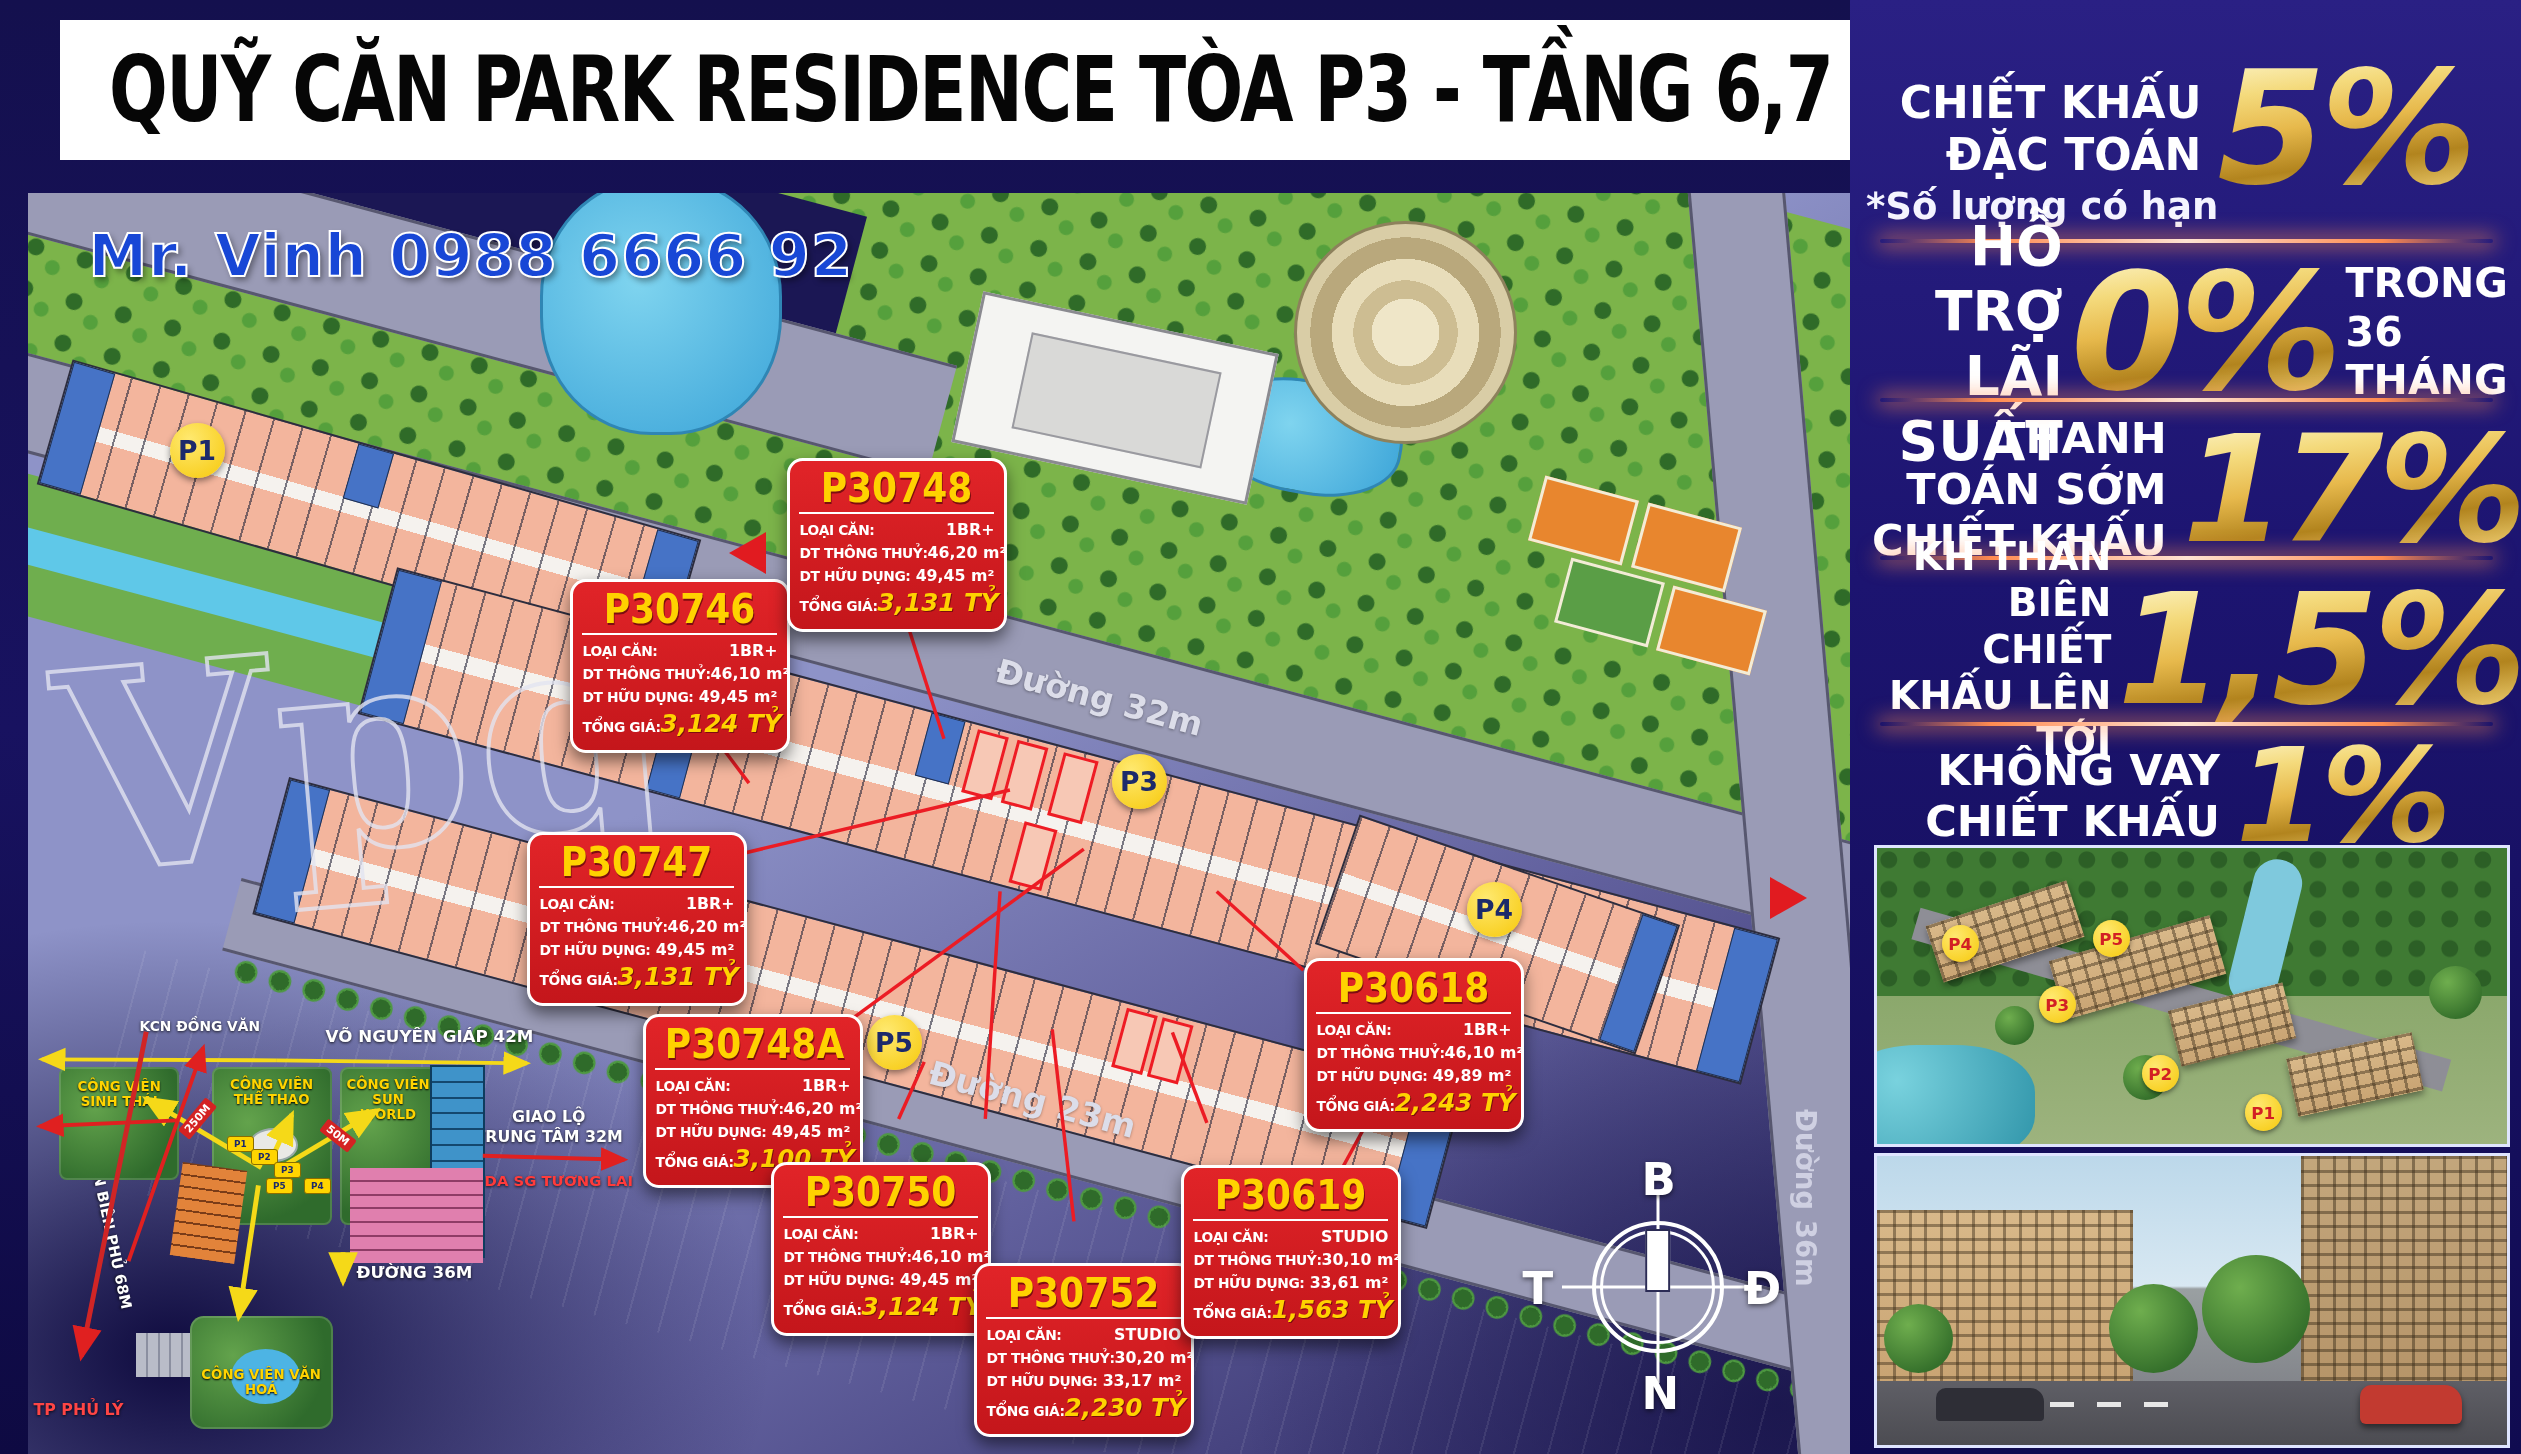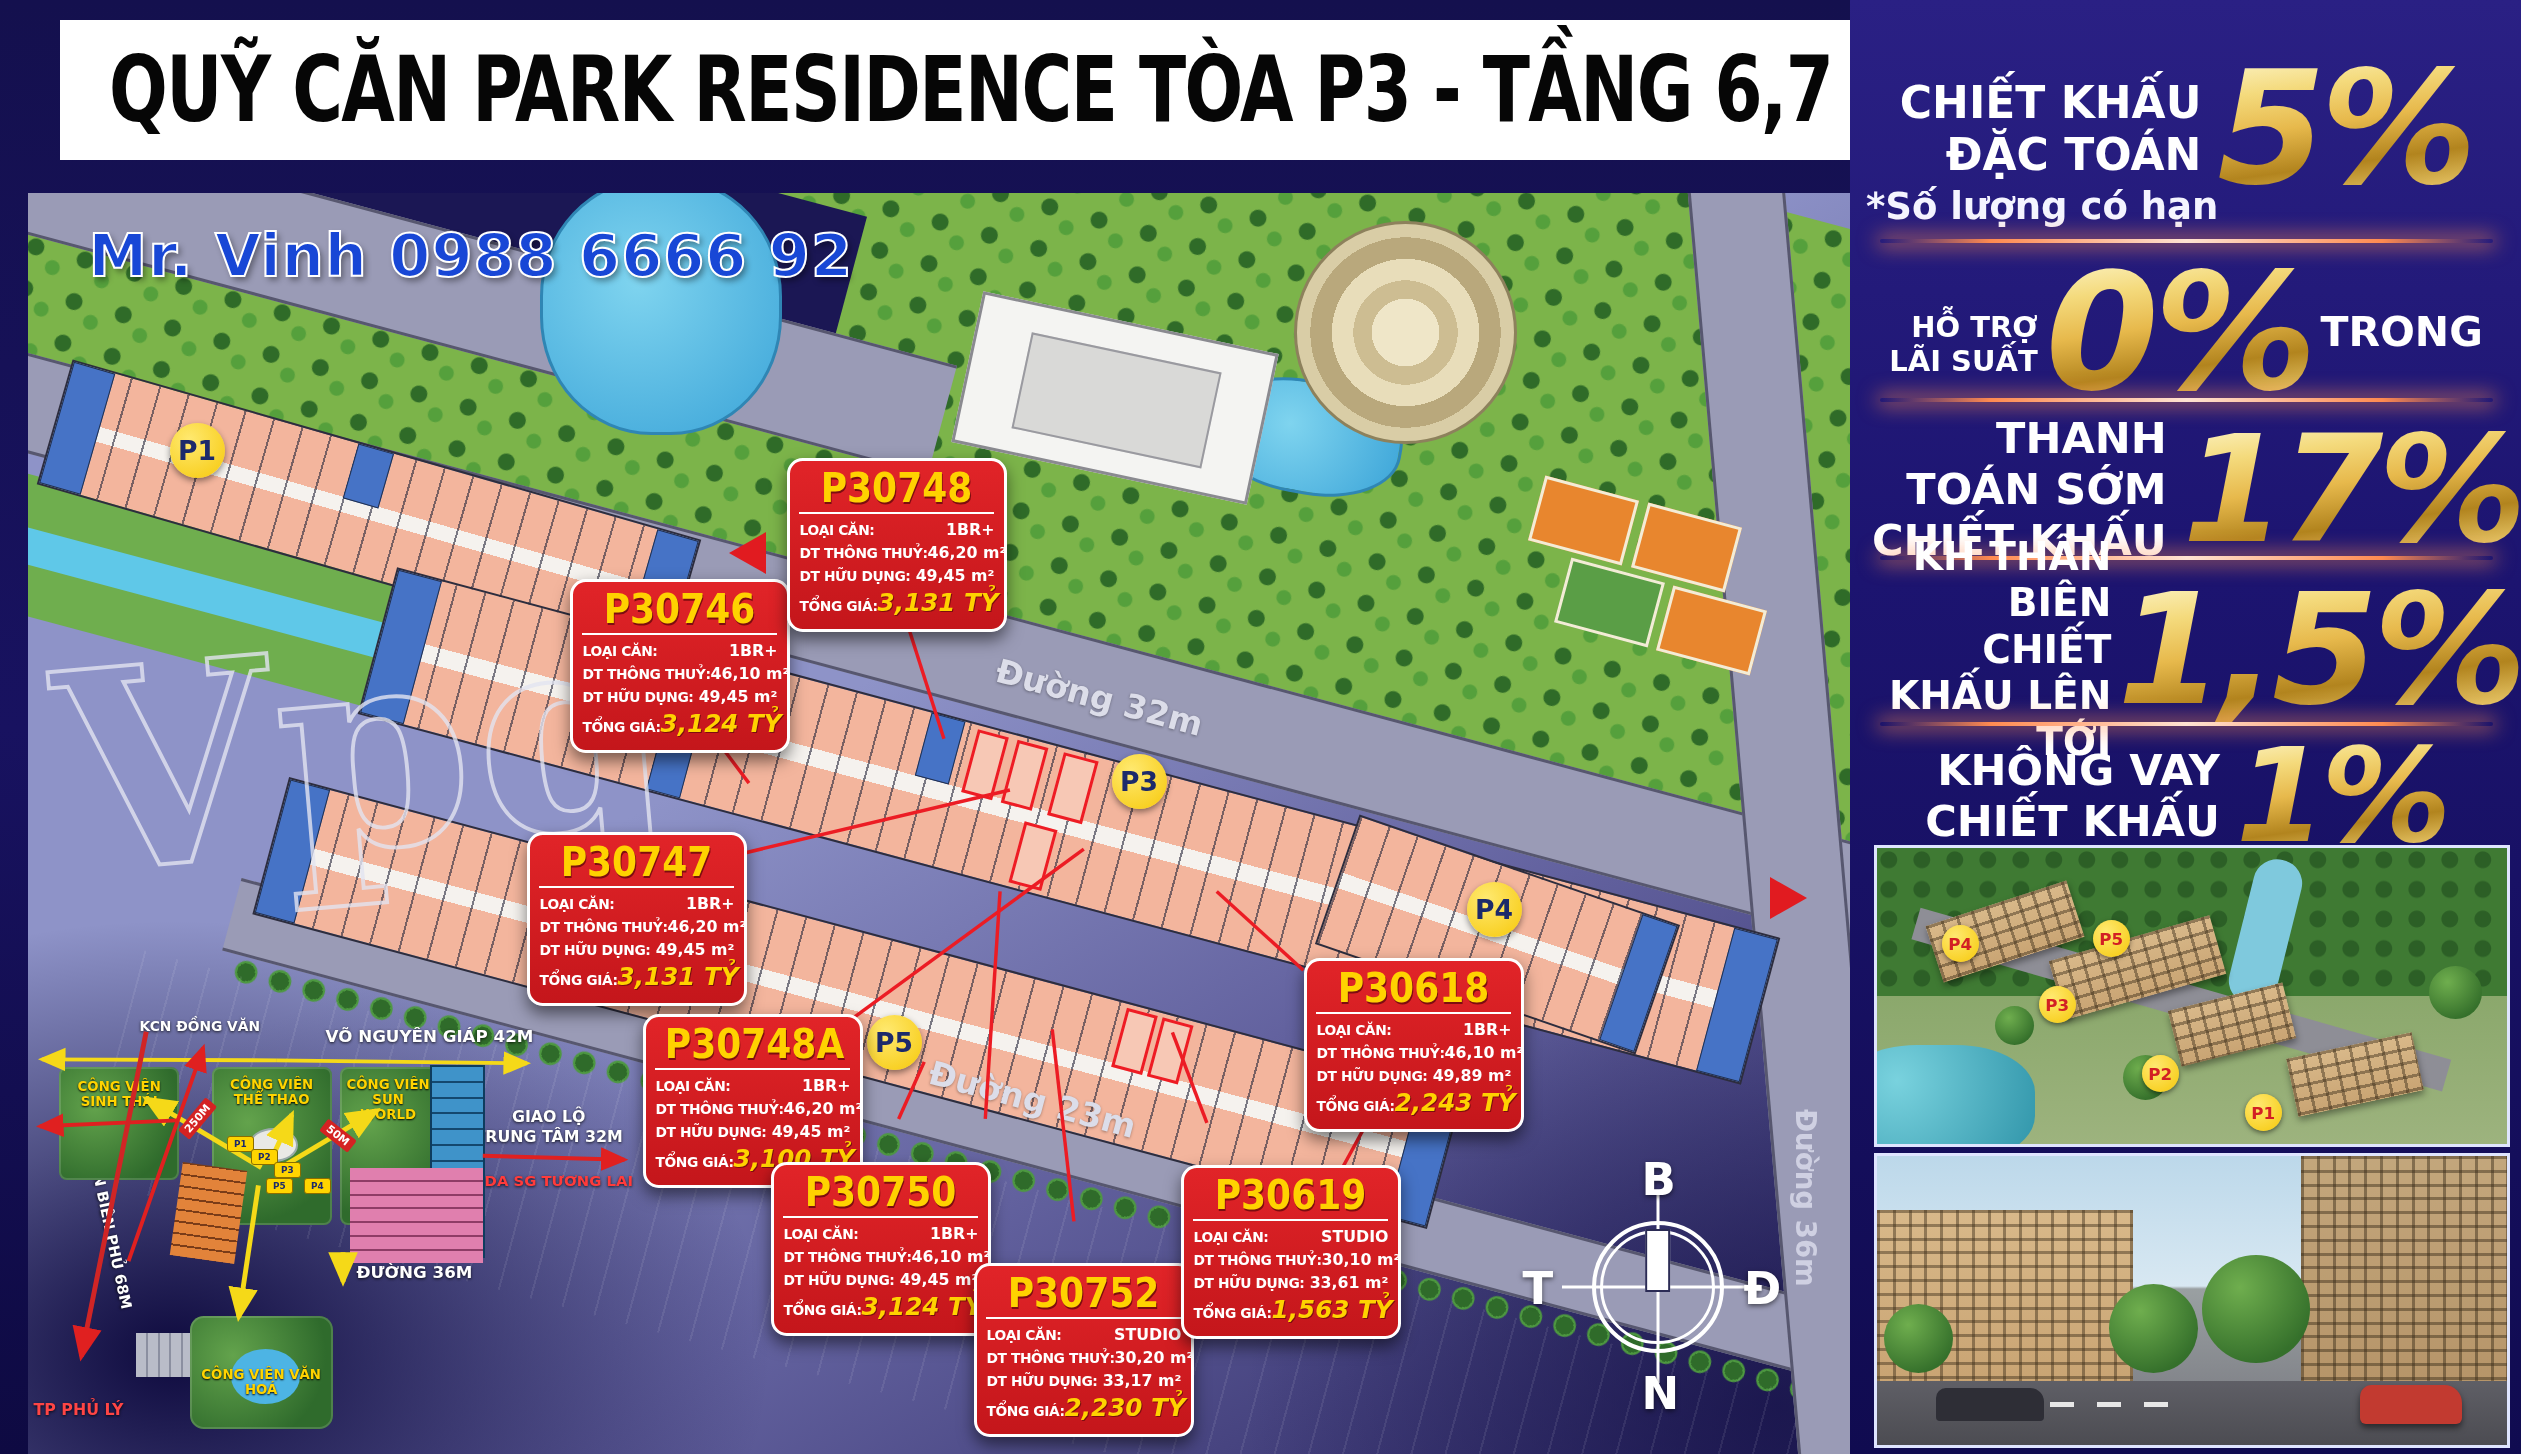--- a/index.html
+++ b/index.html
@@ -470,27 +470,28 @@
       <div class="ptext" style="font-size:44px;text-align:right;">
         <div>CHIẾT KHẤU</div>
         <div>ĐẶC TOÁN</div>
       </div>
       <div class="gold" style="font-size:156px;">5%</div>
     </div>
     <div class="pnote" style="top:185px;">*Số lượng có hạn</div>
     <div class="glow" style="top:239px;"></div>
 
     <div class="promo" style="top:258px;height:148px;gap:7.9px;">
-      <div class="ptext" style="font-size:29px;text-align:right;margin-top:24px;">
+      <div class="ptext" style="font-size:55px;text-align:right;margin-top:24px;">
         <div>HỖ TRỢ</div>
         <div>LÃI SUẤT</div>
       </div>
       <div class="gold" style="font-size:163px;">0%</div>
       <div class="ptext" style="font-size:41px;text-align:left;">
         <div>TRONG</div>
+        <div>36 THÁNG</div>
       </div>
     </div>
     <div class="glow" style="top:398px;"></div>
 
     <div class="promo" style="top:418px;height:143px;">
       <div class="ptext" style="font-size:43px;text-align:right;">
         <div>THANH TOÁN SỚM</div>
         <div>CHIẾT KHẤU</div>
       </div>
       <div class="gold" style="font-size:148px;">17%</div>

